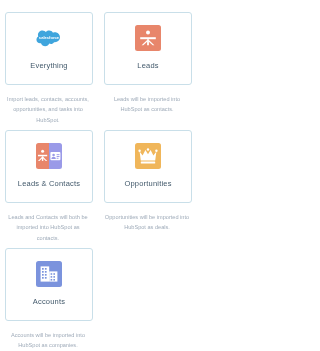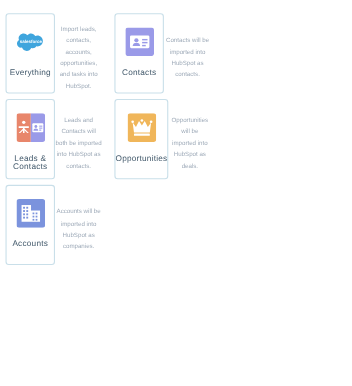--- a/index.html
+++ b/index.html
@@ -17,22 +17,22 @@
     display: flex;
     flex-wrap: wrap;
     padding: 12px 0 0 5px;
     box-sizing: border-box;
     width: 300px;
   }
   .cell {
     width: 88px;
     margin: 0 11px 5px 0;
     display: flex;
-    flex-direction: row;
-    align-items: center;
+    flex-direction: column;
+    align-items: flex-start;
   }
   .card {
     width: 88px;
     height: 73px;
     box-sizing: border-box;
     border: 1px solid #c9dfe9;
     border-radius: 3px;
     background: #ffffff;
     display: flex;
     flex-direction: column;
@@ -74,38 +74,37 @@
         <svg viewBox="0 0 26 26" width="26" height="26">
           <path d="M9.0 7.2c.9-1.0 2.2-1.6 3.6-1.6 1.9 0 3.5 1.0 4.4 2.6.7-.3 1.5-.5 2.3-.5 3.1 0 5.7 2.5 5.7 5.7s-2.6 5.7-5.7 5.7c-.4 0-.8 0-1.1-.1-.7 1.3-2.1 2.1-3.6 2.1-.6 0-1.2-.1-1.8-.4-.8 1.8-2.6 3.1-4.7 3.1-2.3 0-4.2-1.5-4.9-3.5-.3.1-.6.1-1 .1C-.1 20.4-2 18.5-2 16.2c0-1.6.8-2.9 2.1-3.7-.3-.6-.4-1.3-.4-2C-.3 7.9 2.1 5.5 5 5.5c1.6 0 3.1.8 4 2z" fill="#3fa5dd" transform="translate(2.2,0.6) scale(0.87)"></path>
           <text x="13" y="14.3" font-family="Liberation Sans, sans-serif" font-size="4.1" font-weight="bold" fill="#ffffff" text-anchor="middle">salesforce</text>
         </svg>
       </span>
       <div class="card-label">Everything</div>
     </div>
     <div class="desc">Import leads, contacts, accounts, opportunities, and tasks into HubSpot.</div>
   </div>
 
-
   <div class="cell">
     <div class="card">
       <span class="icon-wrap">
         <svg viewBox="0 0 26 26" width="26" height="26">
-          <rect x="0" y="0" width="26" height="26" rx="2.5" fill="#9a9ae8"></rect>
-          <rect x="4.2" y="7.2" width="17.6" height="11.6" rx="1.2" fill="#ffffff"></rect>
-          <circle cx="10.0" cy="11.6" r="1.9" fill="#9a9ae8"></circle>
-          <path d="M6.6 16.9c0-1.9 1.5-3.0 3.4-3.0s3.4 1.1 3.4 3.0z" fill="#9a9ae8"></path>
-          <rect x="15.2" y="10.4" width="4.9" height="1.3" fill="#9a9ae8"></rect>
-          <rect x="15.2" y="13.1" width="4.9" height="1.3" fill="#9a9ae8"></rect>
-          <rect x="15.2" y="15.8" width="3.3" height="1.3" fill="#9a9ae8"></rect>
+          <rect x="0" y="0" width="26" height="26" rx="2.5" fill="#e8866b"></rect>
+          <circle cx="13" cy="7.6" r="2.0" fill="#ffffff"></circle>
+          <path d="M5.2 12.2h15.6v2.0H5.2z" fill="#ffffff"></path>
+          <path d="M12.1 14.2h1.8v6.0h-1.8z" fill="#ffffff"></path>
+          <path d="M12.4 14.8 L6.6 20.2 L8.3 20.2 L13 15.9z" fill="#ffffff"></path>
+          <path d="M13.6 14.8 L19.4 20.2 L17.7 20.2 L13 15.9z" fill="#ffffff"></path>
         </svg>
       </span>
-      <div class="card-label">Contacts</div>
+      <div class="card-label">Leads</div>
     </div>
-    <div class="desc">Contacts will be imported into HubSpot as contacts.</div>
+    <div class="desc">Leads will be imported into HubSpot as contacts.</div>
   </div>
+
 
   <div class="cell">
     <div class="card">
       <span class="icon-wrap">
         <svg viewBox="0 0 26 26" width="26" height="26">
           <path d="M2.5 0H13v26H2.5A2.5 2.5 0 0 1 0 23.5V2.5A2.5 2.5 0 0 1 2.5 0z" fill="#e8866b"></path>
           <path d="M13 0h10.5A2.5 2.5 0 0 1 26 2.5v21a2.5 2.5 0 0 1-2.5 2.5H13z" fill="#9a9ae8"></path>
           <circle cx="6.6" cy="8.2" r="1.5" fill="#ffffff"></circle>
           <path d="M2.0 11.8h9.2v1.5H2.0z" fill="#ffffff"></path>
           <path d="M5.9 13.3h1.4v4.6H5.9z" fill="#ffffff"></path>

